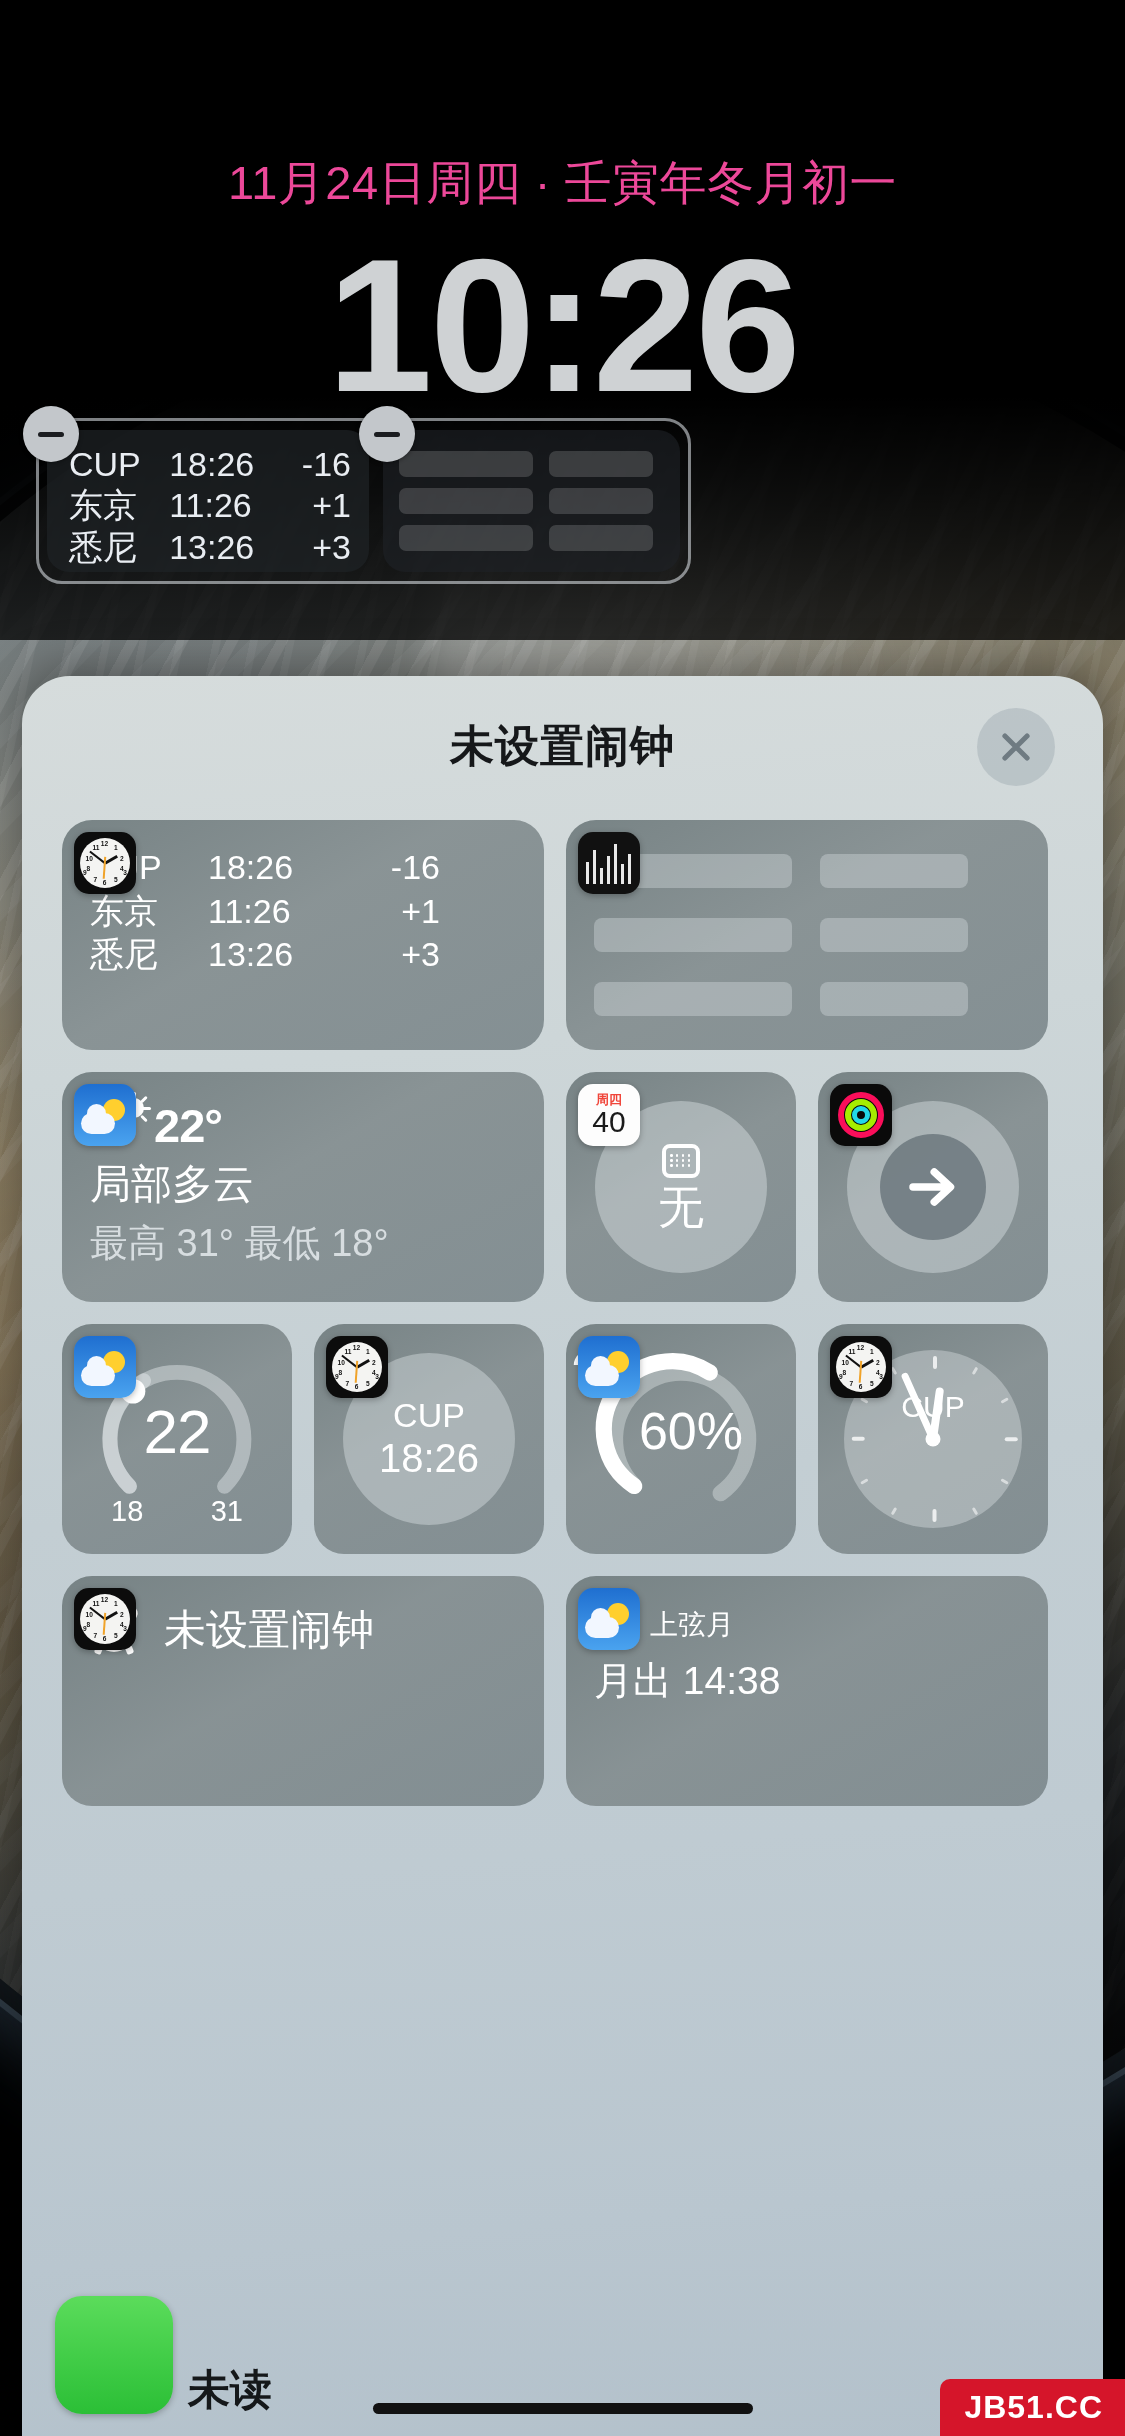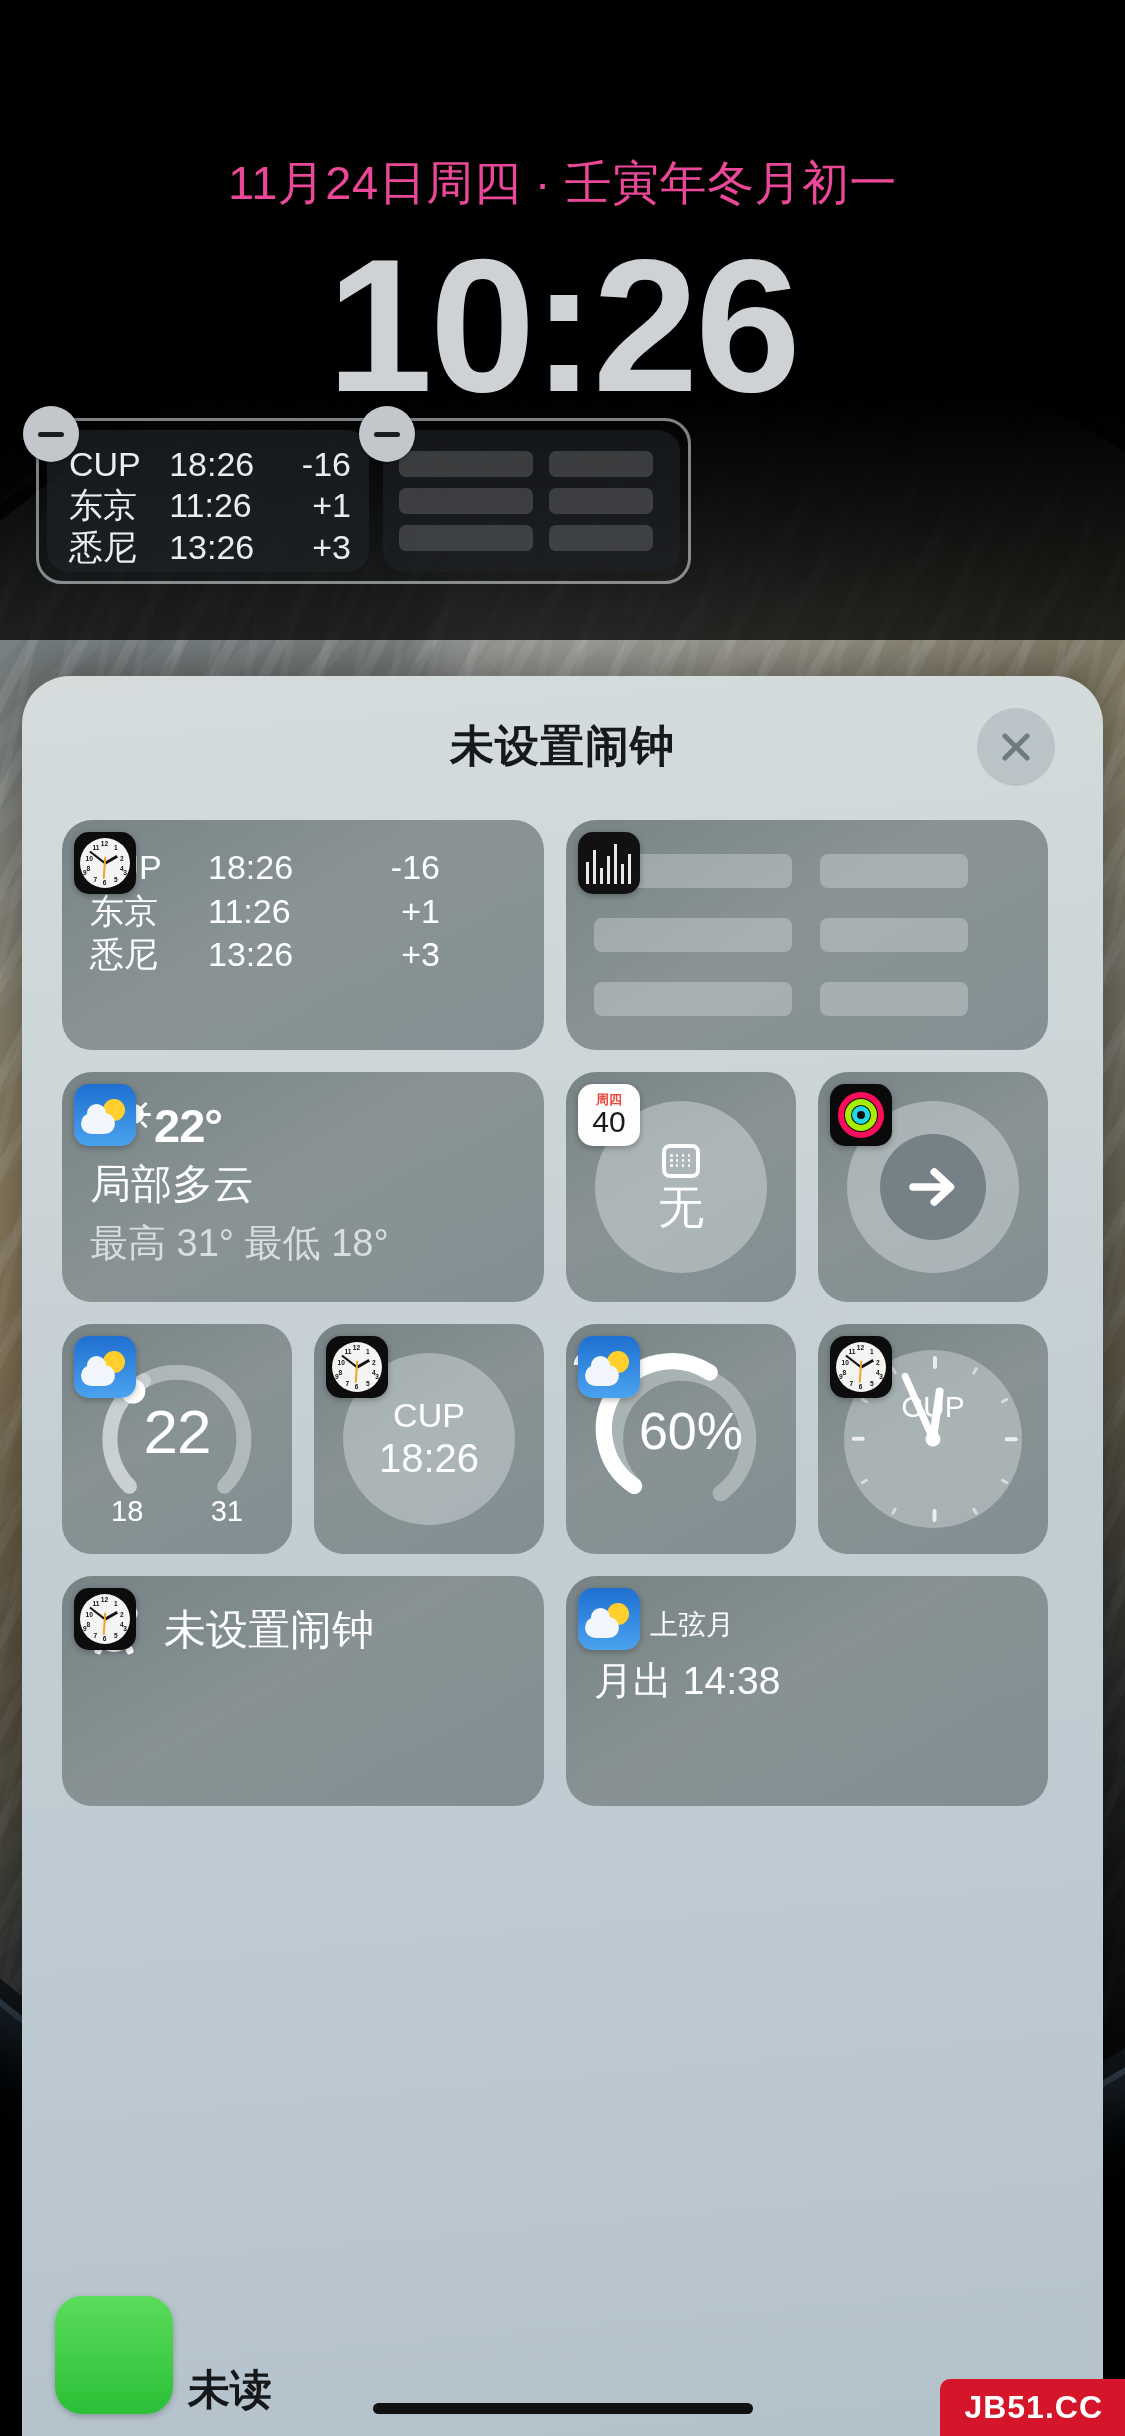--- a/index.html
+++ b/index.html
@@ -206,21 +206,21 @@
   .wc-off { width:92px; text-align:right; }
 
   
   .stocks-ph { display:flex; flex-direction:column; justify-content:center; gap:30px; height:100%; }
   .sp-row { display:flex; gap:28px; }
   .sp-bar { height:34px; border-radius:8px; background:rgba(230,236,238,.32); }
   .sp-bar.a { width:198px; }
   .sp-bar.b { width:148px; }
 
   
-  .wx-top { display:flex; align-items:center; gap:6px; }
+  .wx-top { display:flex; align-items:flex-start; gap:6px; }
   .wx-temp { color:#fff; font-size:47px; font-weight:600; letter-spacing:-1px; }
   .wx-cond { color:#fff; font-size:41px; margin-top:4px; }
   .wx-hilo { color:#d7dde0; font-size:38px; margin-top:6px; }
   .icon-partly { position:relative; width:58px; height:44px; flex:0 0 auto; }
   .icon-partly .s { position:absolute; right:4px; top:0px; width:20px; height:20px; border-radius:50%; background:#fff; }
   .icon-partly .ray { position:absolute; background:#fff; border-radius:2px; }
   .icon-partly .c { position:absolute; left:0; bottom:2px; width:40px; height:24px; border-radius:13px; background:#fff; }
   .icon-partly .c:before { content:""; position:absolute; left:8px; top:-11px; width:23px; height:23px; border-radius:50%; background:#fff; }
 
   

